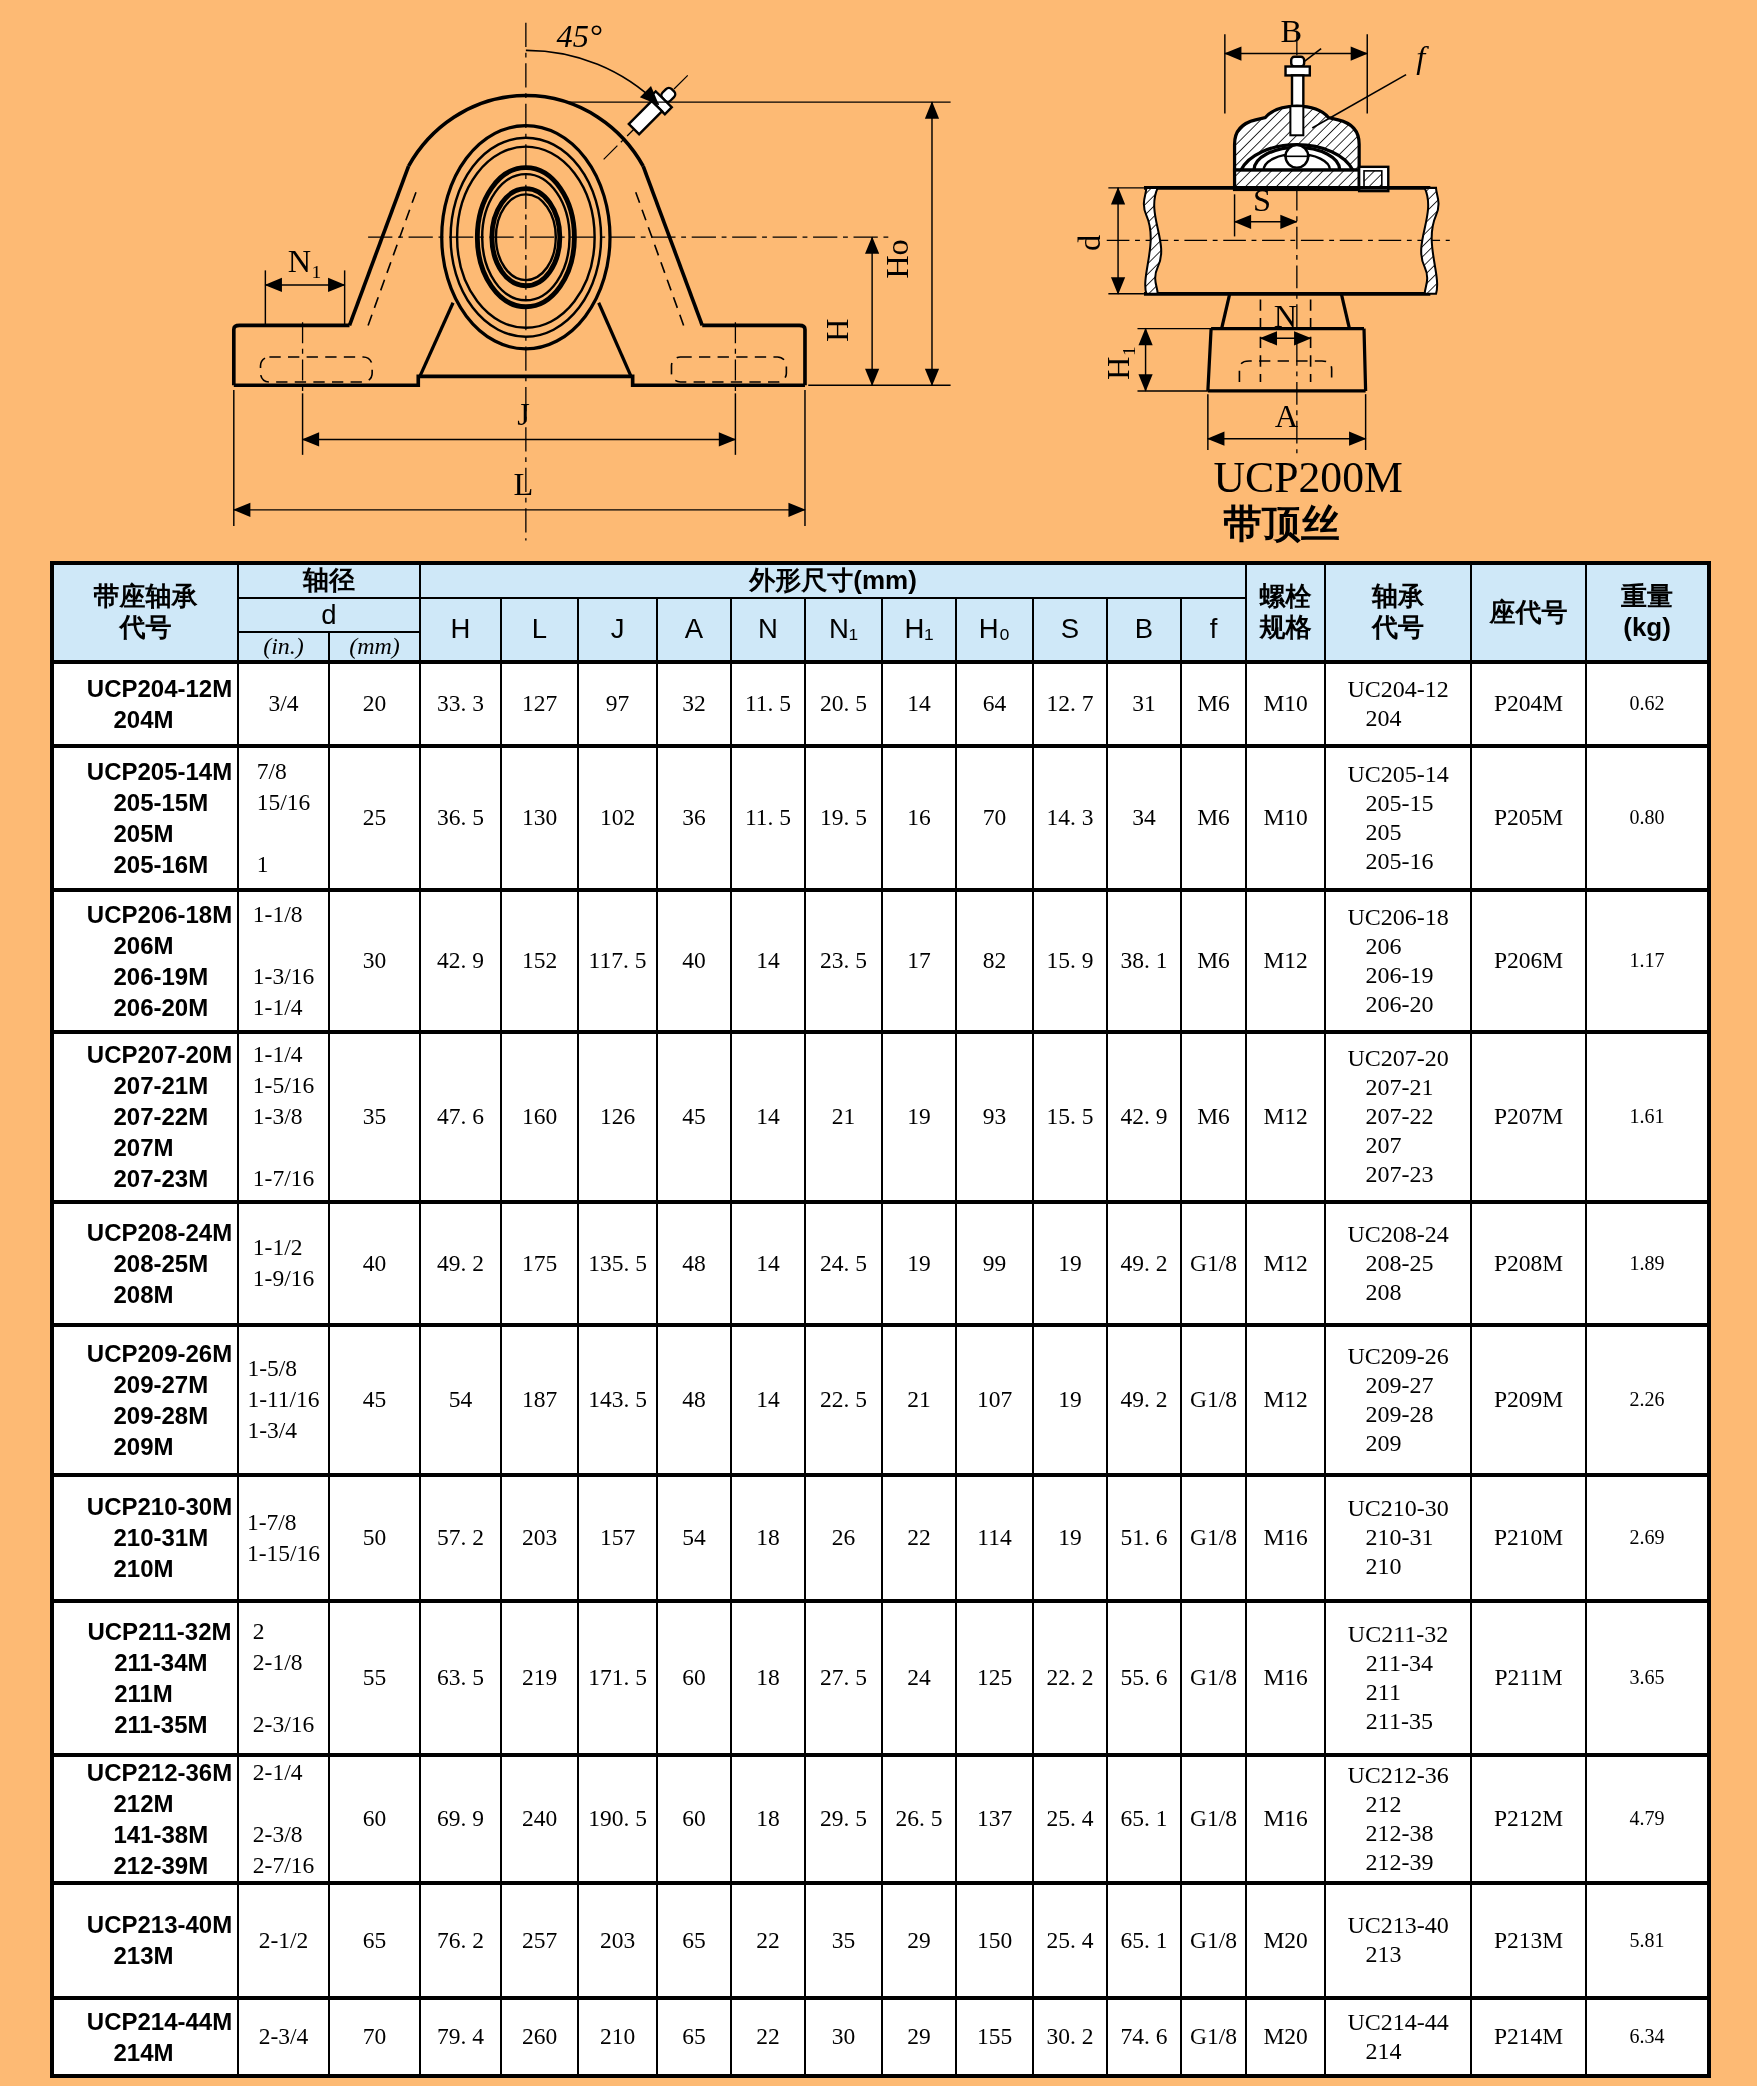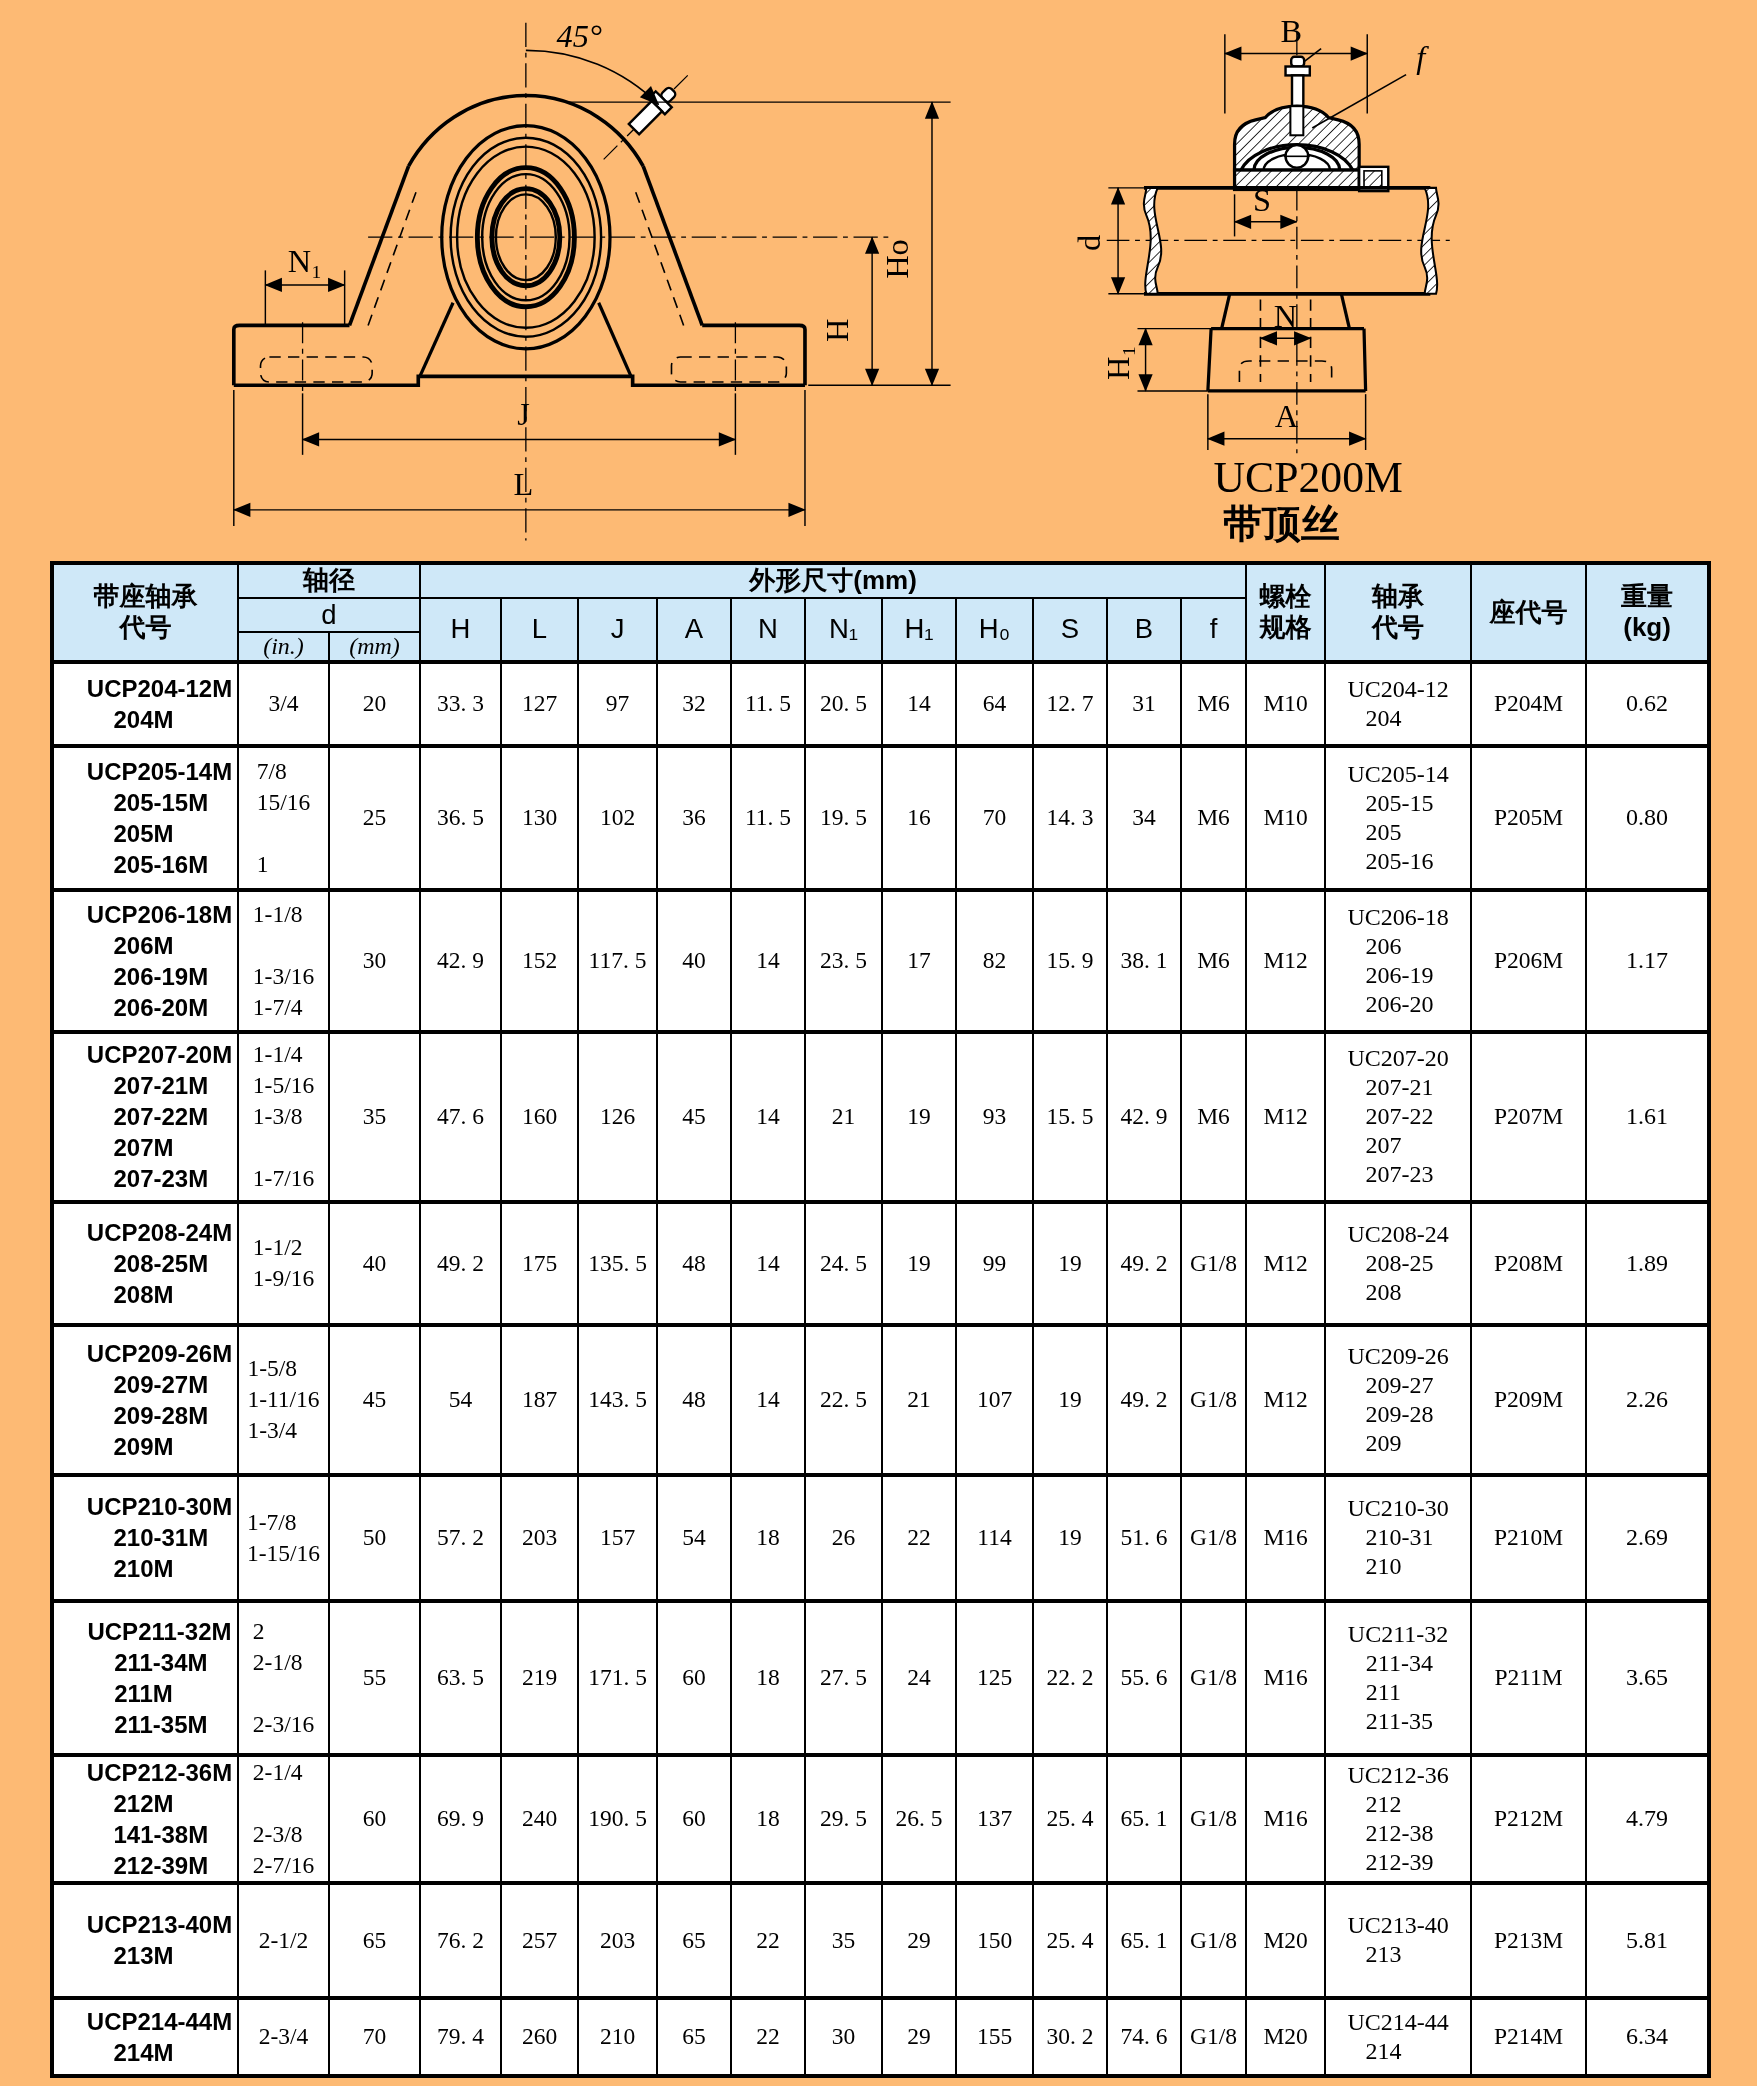--- a/index.html
+++ b/index.html
@@ -9,21 +9,21 @@
 
   table.spec{position:absolute;left:50px;top:561px;width:1658px;border-collapse:collapse;table-layout:fixed;}
   .spec th,.spec td{border:2.4px solid #000;padding:0;text-align:center;vertical-align:middle;overflow:hidden;}
   .spec thead th{background:#cfe8f8;}
   .spec tbody td{border-top-width:4px;border-bottom-width:4px;background:#fff;}
   .spec{border:4.9px solid #000;}
   .hz{font-family:"Liberation Sans","DejaVu Sans",sans-serif;font-weight:bold;font-size:26px;line-height:1.22;white-space:pre-line;}
   .dl{font-family:"Liberation Sans","DejaVu Sans",sans-serif;font-weight:normal;font-size:27.5px;}
   .unit{font-family:"Liberation Serif","DejaVu Serif",serif;font-size:24px;font-weight:normal;font-style:italic;}
   td.num{font-family:"Liberation Serif","DejaVu Serif",serif;font-size:23.5px;}
-  td.wt{font-size:24px;}
+  td.wt{font-size:20px;}
   .stack{display:inline-block;text-align:left;white-space:pre;}
   td.code .stack{font-family:"Liberation Sans","DejaVu Sans",sans-serif;font-weight:bold;font-size:24px;line-height:31px;margin-left:28px;}
   td.din .stack{font-family:"Liberation Serif","DejaVu Serif",serif;font-size:23.5px;line-height:31px;}
   td.brg .stack{font-family:Liberation Serif, serif;font-size:24px;line-height:29px;}
   tbody tr:nth-child(1){height:84px}
   tbody tr:nth-child(2){height:144px}
   tbody tr:nth-child(3){height:142px}
   tbody tr:nth-child(4){height:170px}
   tbody tr:nth-child(5){height:123px}
   tbody tr:nth-child(6){height:150px}
@@ -324,21 +324,21 @@
       <td class="num wt">0.80</td>
     </tr>
     <tr>
       <td class="code"><span class="stack">UCP206-18M
     206M
     206-19M
     206-20M</span></td>
       <td class="din"><span class="stack">1-1/8
 
 1-3/16
-1-7/4</span></td>
+1-1/4</span></td>
       <td class="num">30</td>
       <td class="num">42. 9</td>
       <td class="num">152</td>
       <td class="num">117. 5</td>
       <td class="num">40</td>
       <td class="num">14</td>
       <td class="num">23. 5</td>
       <td class="num">17</td>
       <td class="num">82</td>
       <td class="num">15. 9</td>

